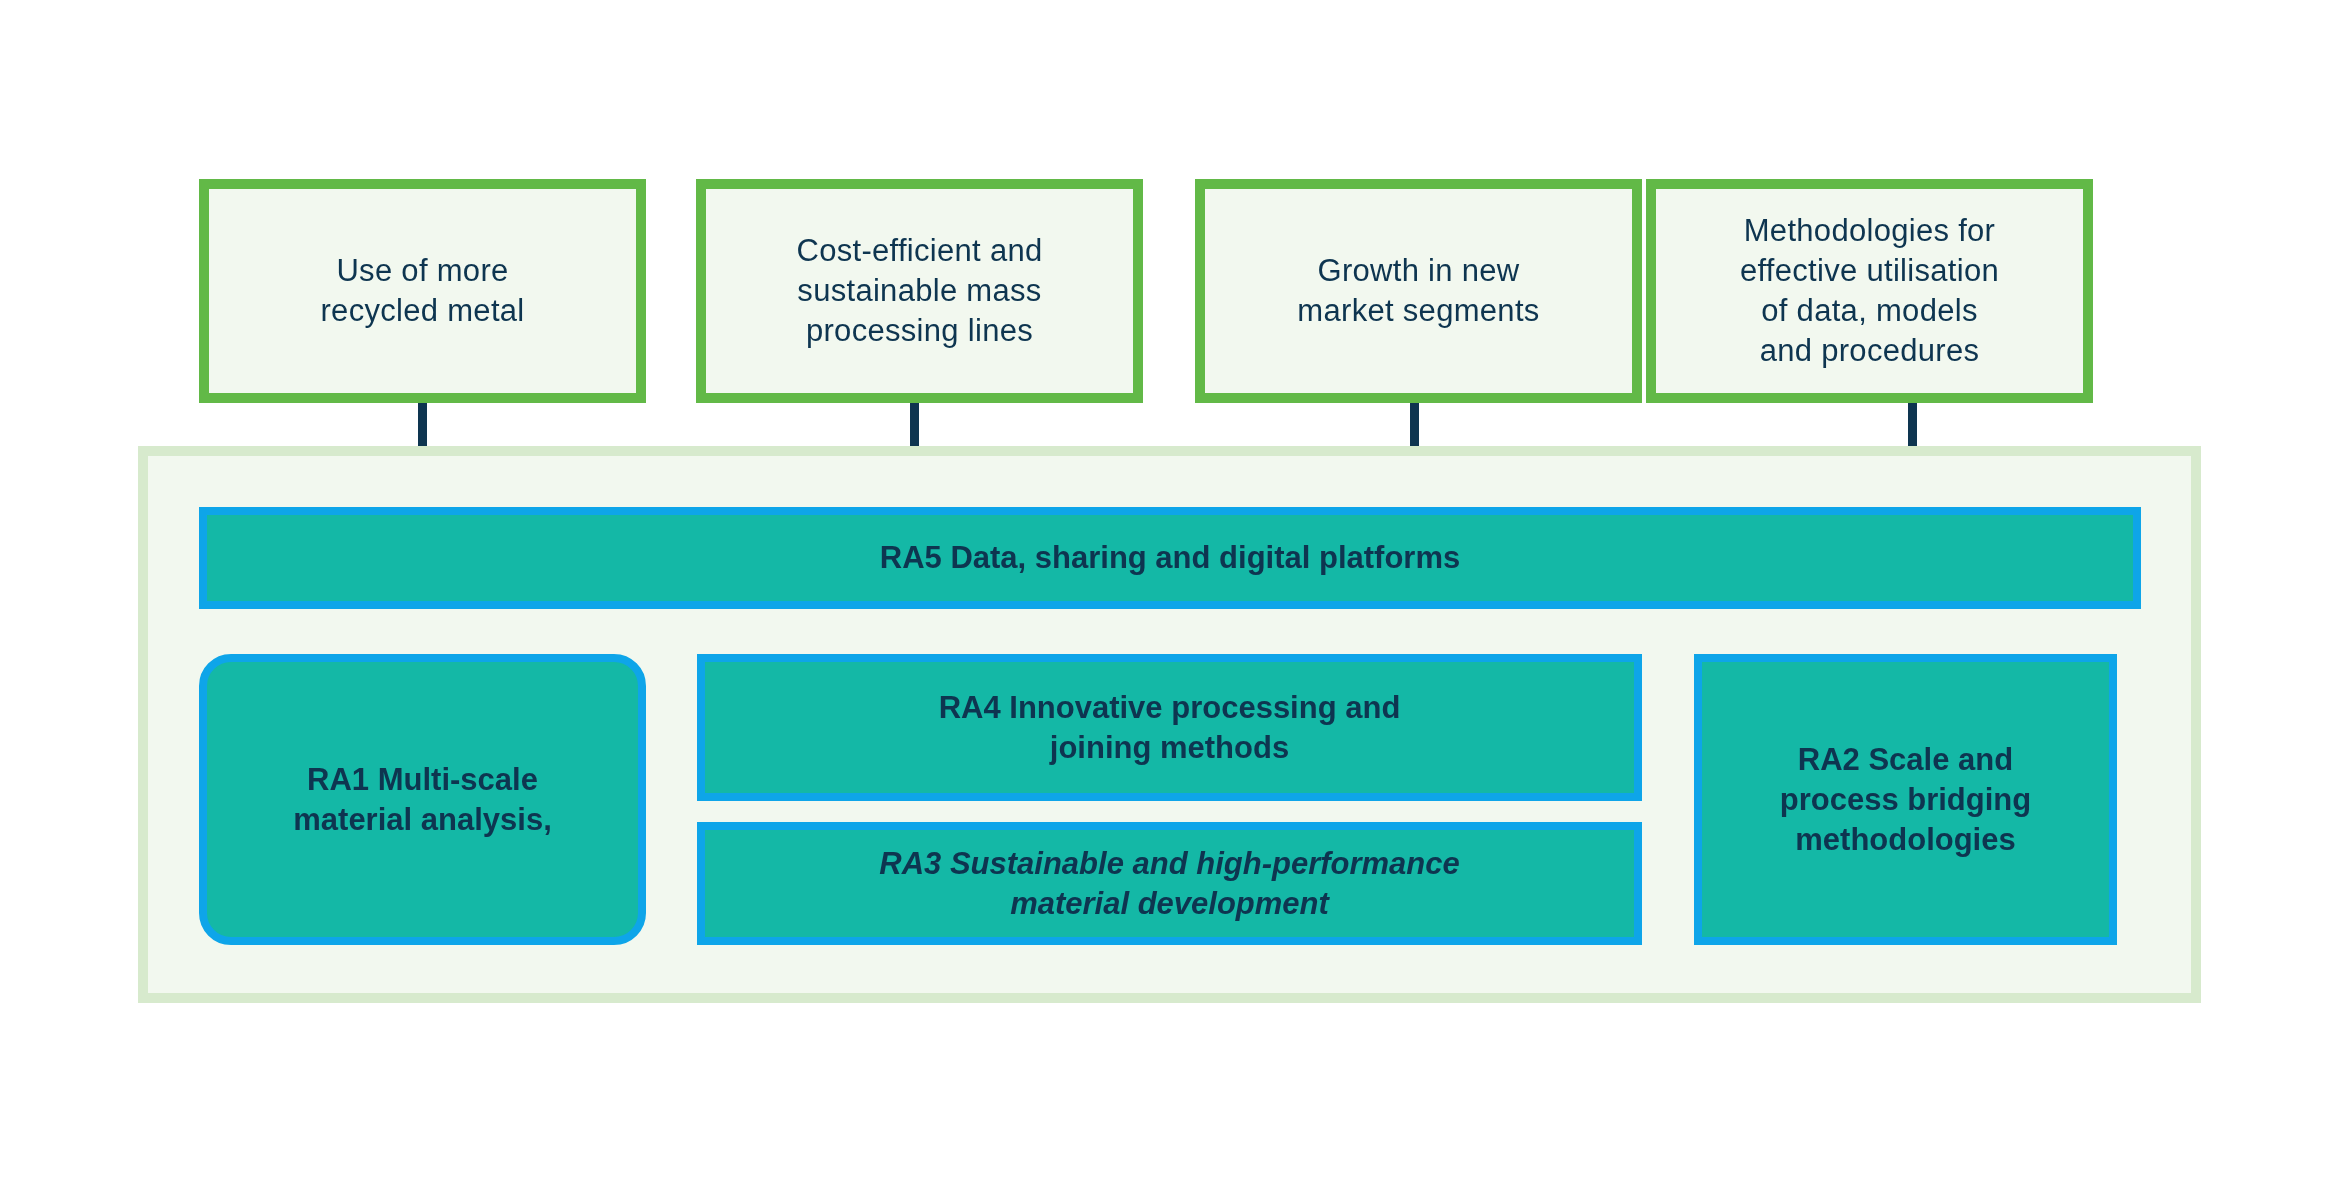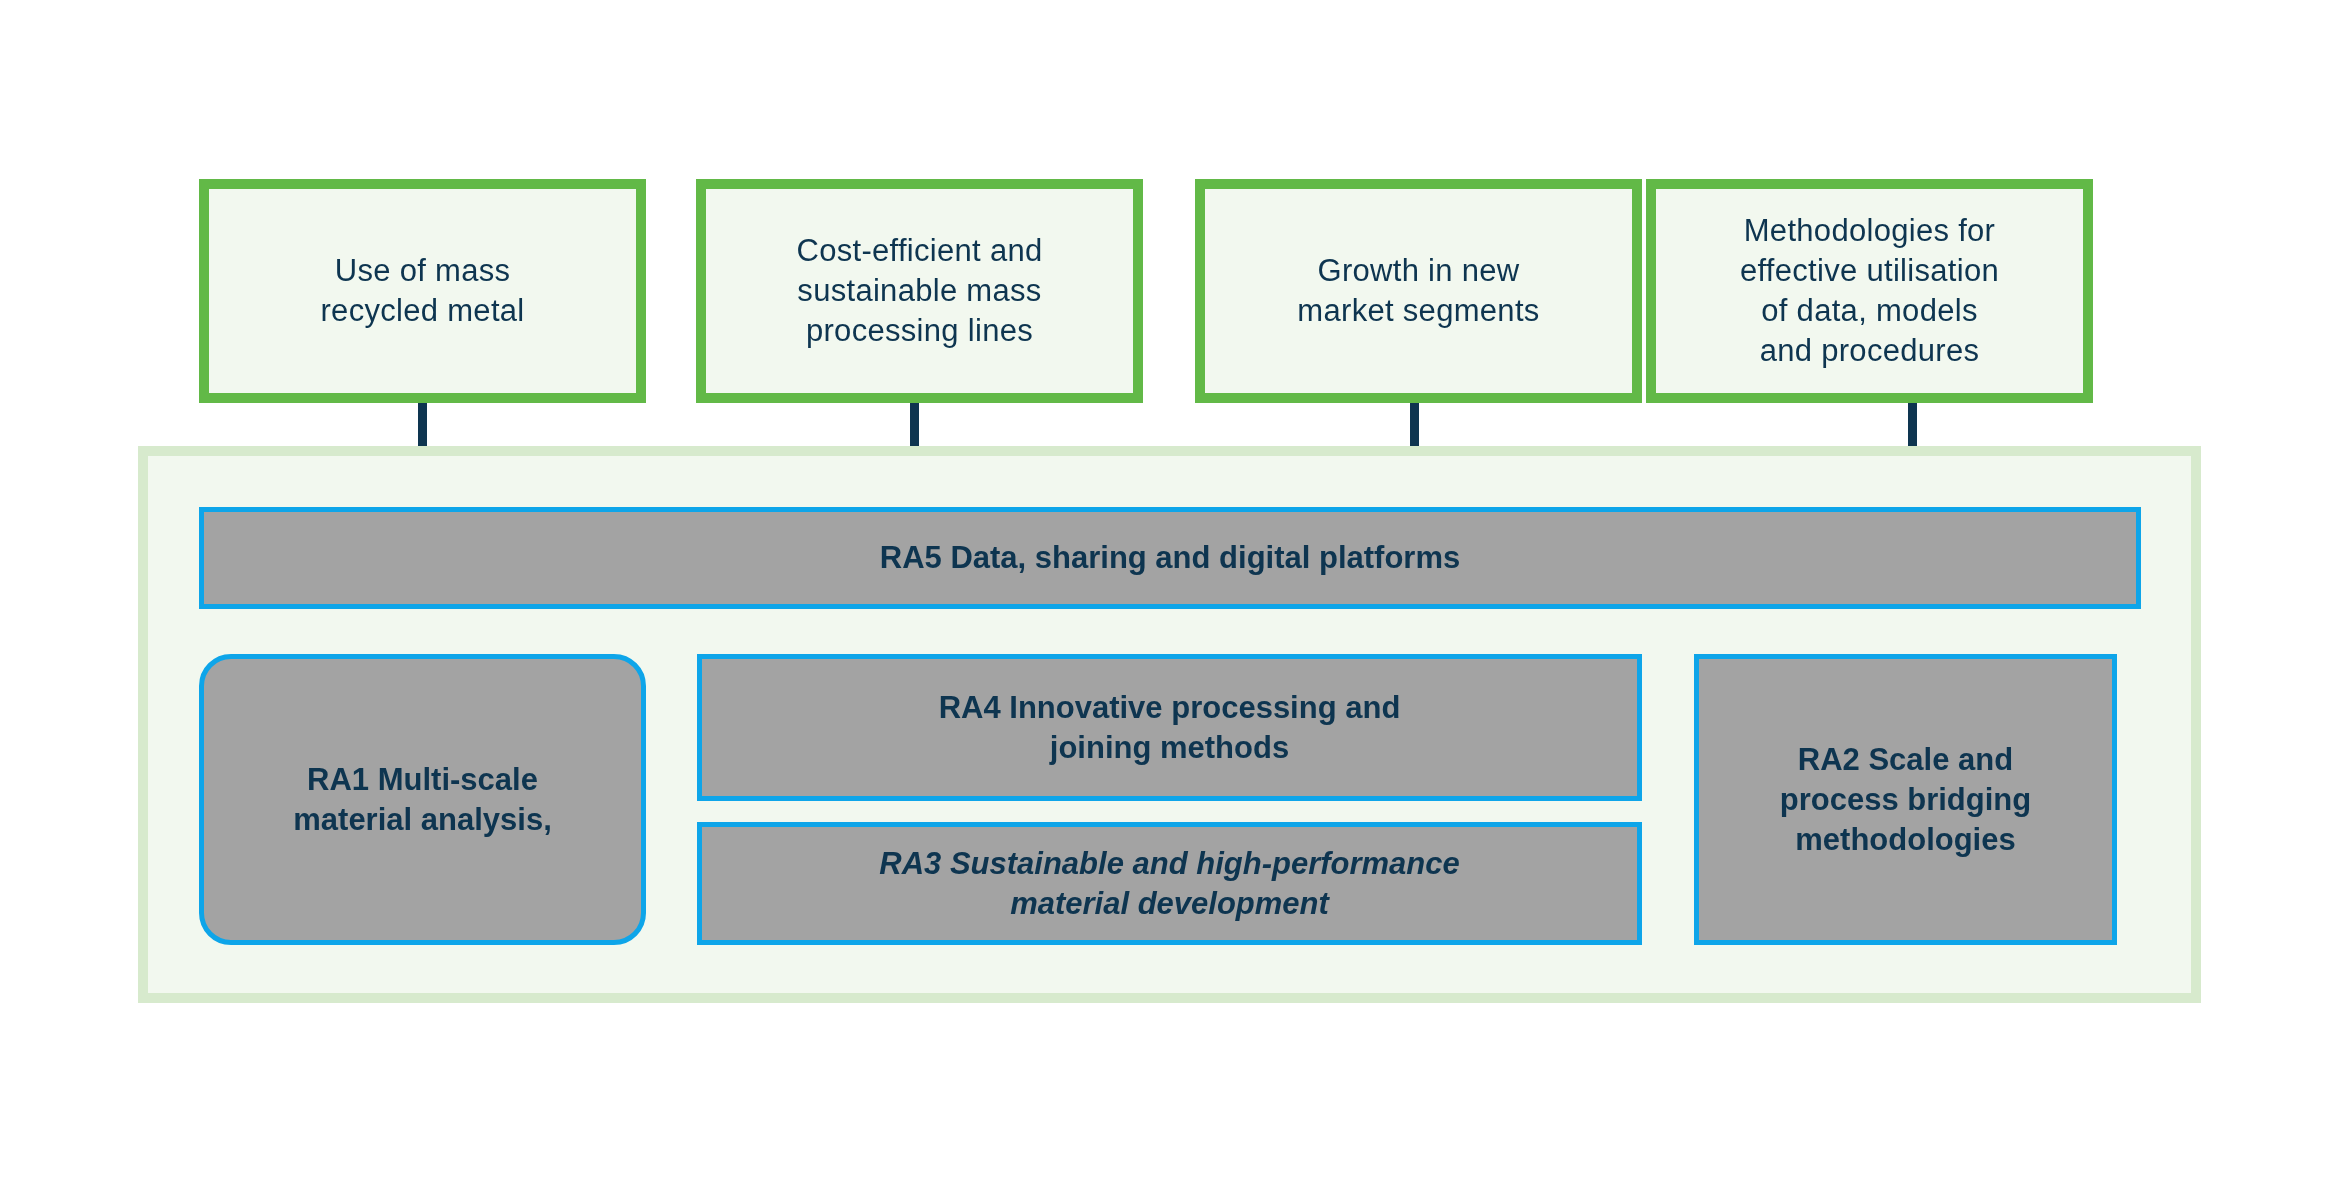--- a/index.html
+++ b/index.html
@@ -10,30 +10,30 @@
     border: 10px solid #62b947; background: #f2f8ef;
     display: flex; align-items: center; justify-content: center; text-align: center;
   }
   .top-box span { font-size: 31px; line-height: 40px; font-weight: normal; white-space: pre-line; letter-spacing: 0.3px; }
   .connector { position: absolute; top: 403px; width: 9px; height: 44px; background: #0e3550; }
   .outer {
     position: absolute; left: 138px; top: 446px; width: 2063px; height: 557px; box-sizing: border-box;
     border: 10px solid #d7eacd; background: #f2f8ef;
   }
   .ra-box {
-    position: absolute; box-sizing: border-box; border: 5px solid #0ea5e9; background: #a3a3a3;
+    position: absolute; box-sizing: border-box; border: 8px solid #0ea5e9; background: #14b8a6;
     display: flex; align-items: center; justify-content: center; text-align: center;
   }
   .ra-box span { font-size: 31px; line-height: 40px; font-weight: bold; white-space: pre-line; }
 </style>
 </head>
 <body>
 
 <div class="top-box" style="left:199px;">
-  <span>Use of mass
+  <span>Use of more
 recycled metal</span>
 </div>
 <div class="top-box" style="left:696px;">
   <span>Cost-efficient and
 sustainable mass
 processing lines</span>
 </div>
 <div class="top-box" style="left:1195px;">
   <span>Growth in new
 market segments</span>

